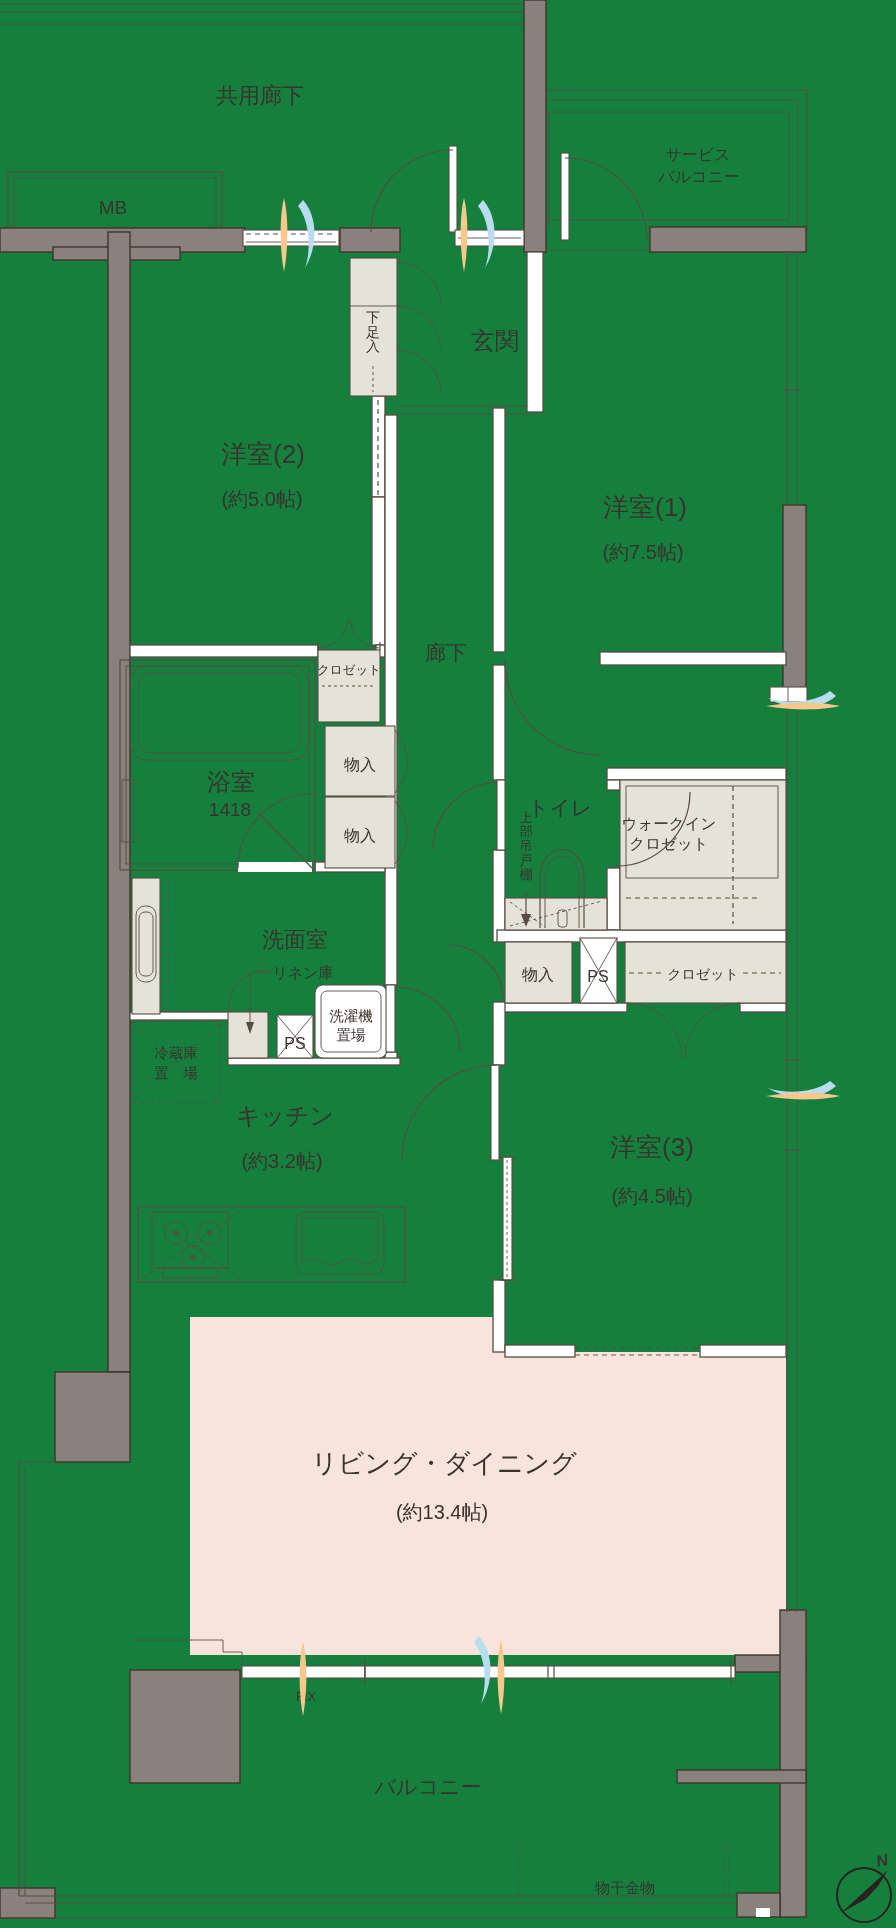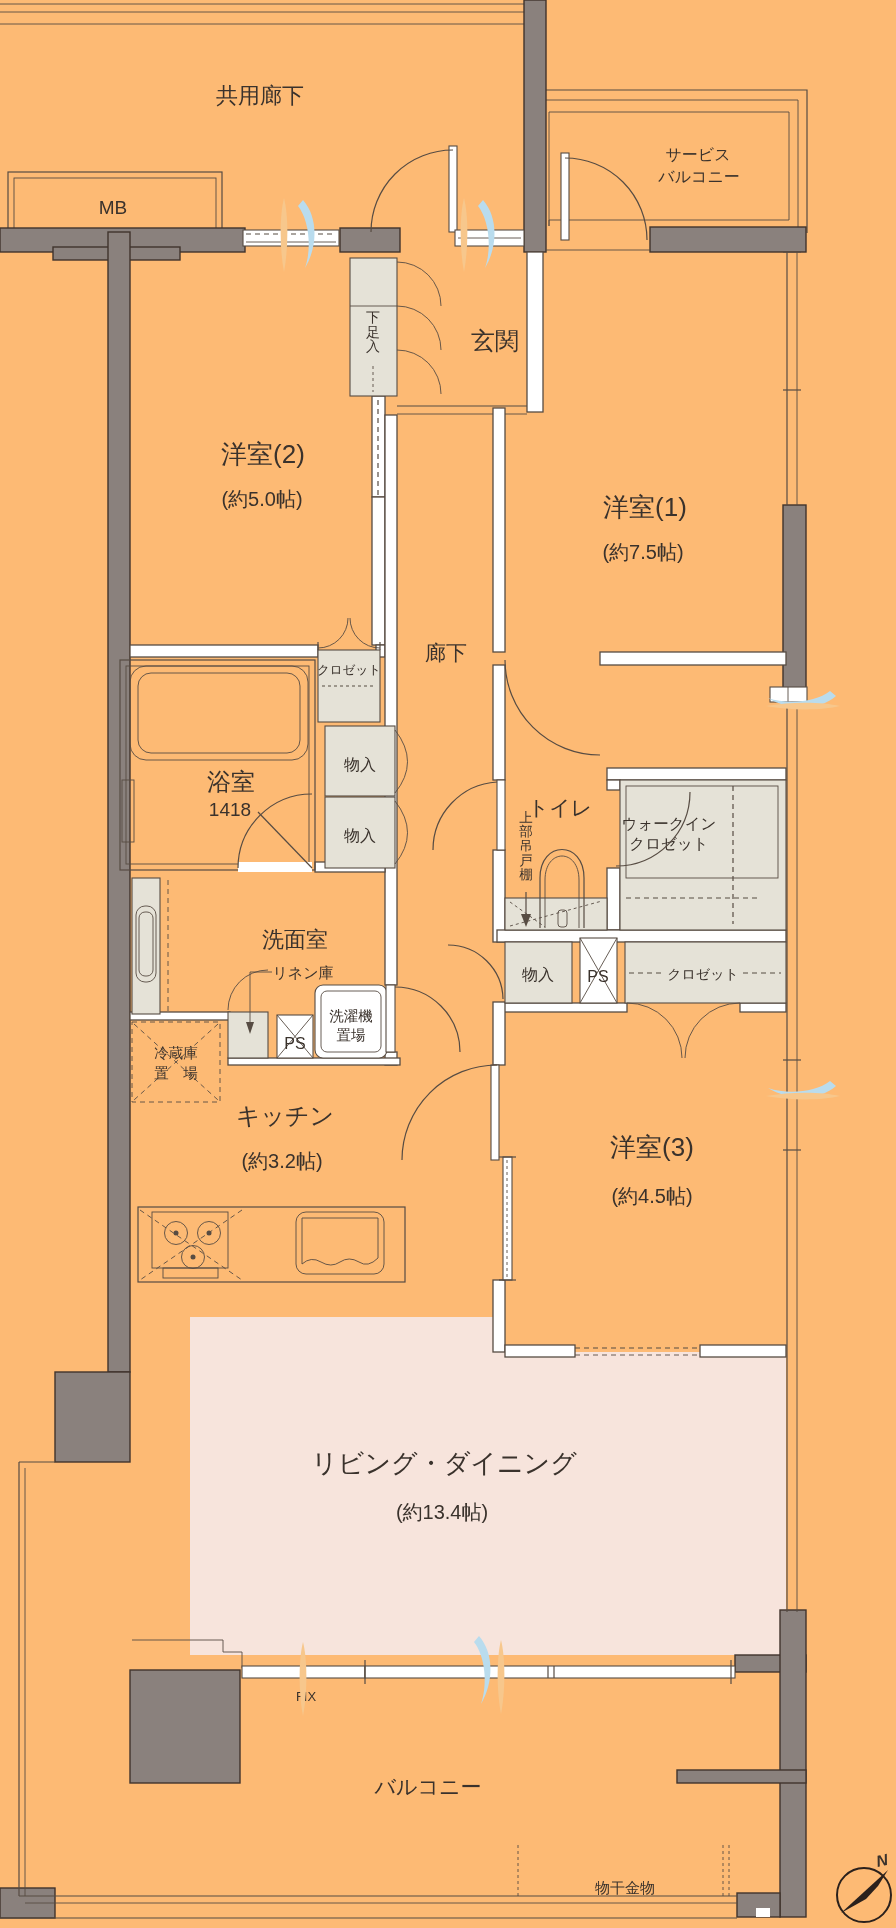--- a/index.html
+++ b/index.html
@@ -1,16 +1,16 @@
 <!DOCTYPE html>
 <html style="--wall: #8a817d; --wall_stroke: #40342d; --line: #574c43; --storage_fill: #e5e2d7; --living_fill: #f7e4dc; --airflow_orange: #f7c78c; --airflow_blue: #b9dcee; --text: #3a322c;"><head>
 <meta charset="utf-8">
 <style>
   html,body{margin:0;padding:0;background:#fff;}
-  #stage{position:relative;width:896px;height:1928px;background:#fdba74;overflow:hidden;}
+  #stage{position:relative;width:896px;height:1928px;background:#15803d;overflow:hidden;}
   svg{position:absolute;left:0;top:0;}
   svg text{font-family:"Liberation Sans","DejaVu Sans",sans-serif;fill:var(--text,#3a322c);}
   .tc{text-anchor:middle;}
   .wall{fill:var(--wall,#8a817d);stroke:var(--wall_stroke,#40342d);stroke-width:1.4;}
   .hwall{fill:#ffffff;stroke:var(--line,#574c43);stroke-width:1.3;}
   .ln{stroke:var(--line,#574c43);stroke-width:1.2;fill:none;}
   .lnthin{stroke:var(--line,#574c43);stroke-width:0.9;fill:none;}
   .box{fill:var(--storage_fill,#e5e2d7);stroke:var(--line,#574c43);stroke-width:1.1;}
   .wbox{fill:#ffffff;stroke:var(--line,#574c43);stroke-width:1.1;}
   .dash{stroke-dasharray:5 4;}

